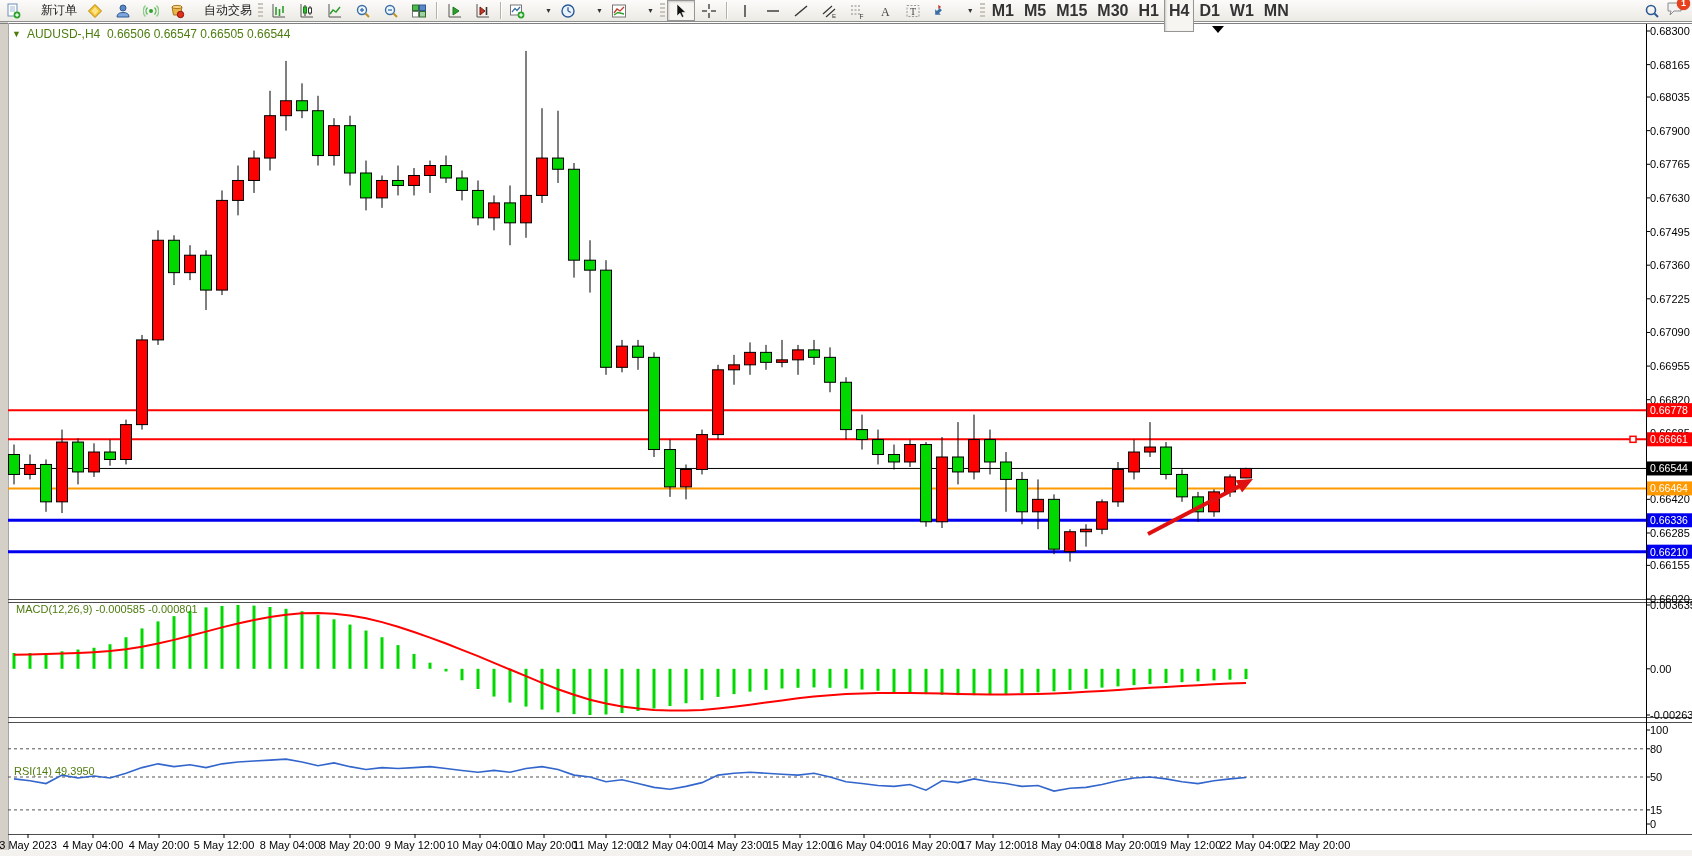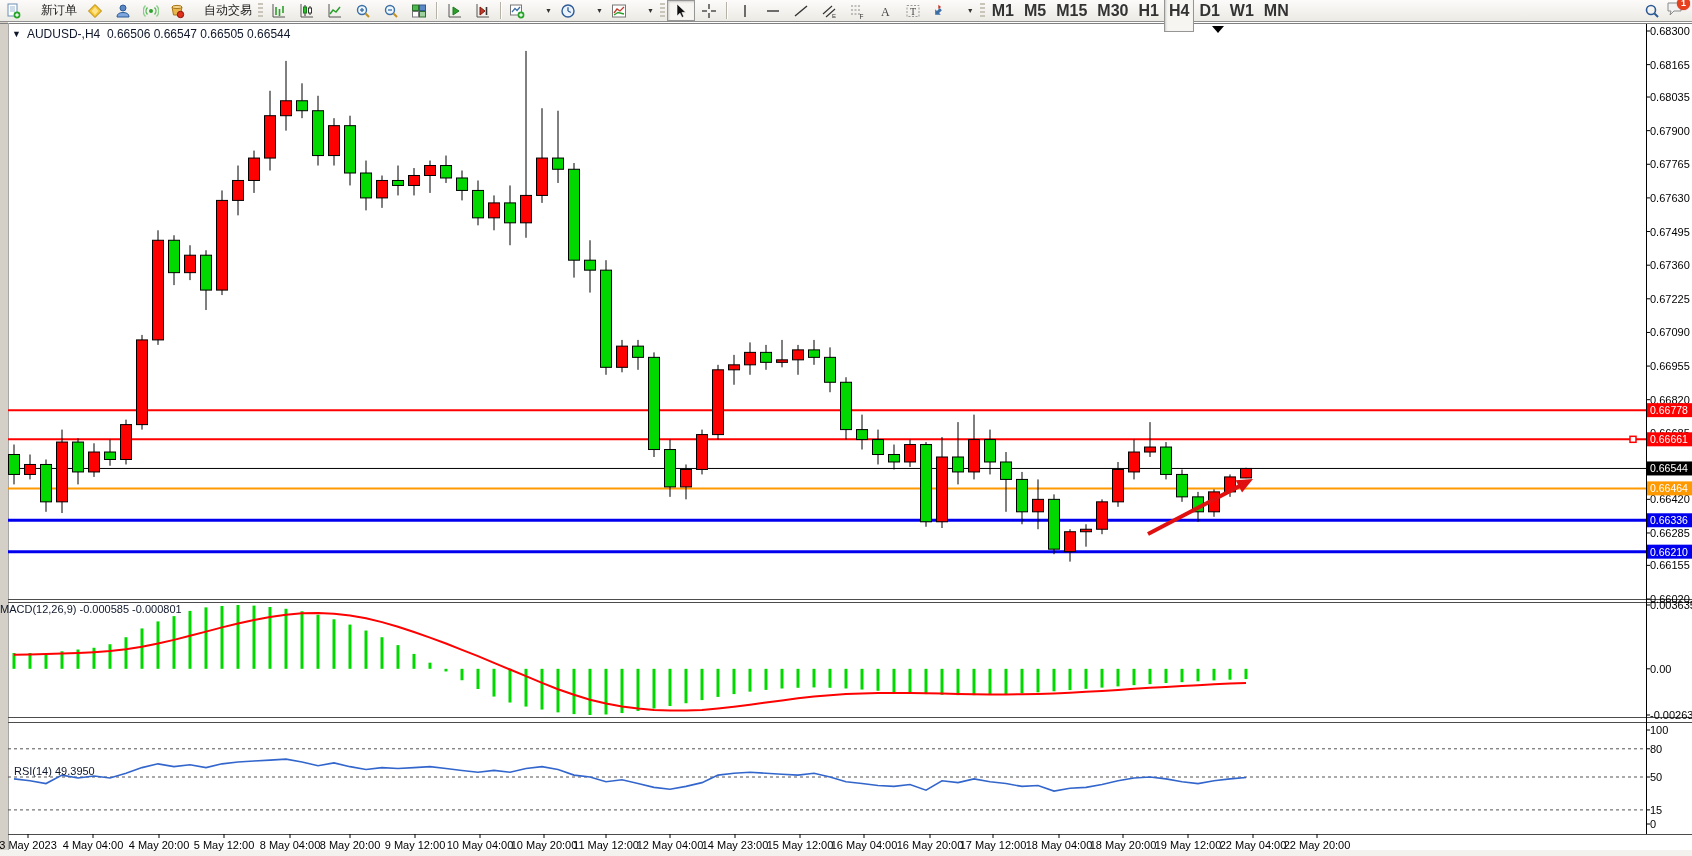--- a/index.html
+++ b/index.html
@@ -11,24 +11,24 @@
   .tf{font-size:16px;font-weight:bold;color:#333;padding:11px 4px;letter-spacing:0}
   .sep{width:1px;height:17px;background:#b6b2a8;border-right:1px solid #fff;margin:0 3px}
   .grip{width:5px;height:16px;margin:0 2px;background:repeating-linear-gradient(to bottom,#c9c5bb 0 2px,transparent 2px 4px)}
   .caret{font-size:7px;color:#333;margin-left:1px}
   .tb-right{margin-left:auto;display:flex;align-items:center;gap:6px;padding-right:6px}
   .badge{position:absolute;top:-4px;right:-6px;background:#e8401c;color:#fff;font-size:9px;font-weight:bold;border-radius:50%;width:13px;height:13px;line-height:13px;text-align:center;box-shadow:0 0 1px #a00}
   .chat-wrap{position:relative}
   
   .chart-area{position:relative;width:1692px;height:835px;background:#fff}
   #chart-svg{position:absolute;left:0;top:0}
-  .overlay{position:absolute;color:#0f172a;z-index:3;white-space:nowrap;pointer-events:none}
+  .overlay{position:absolute;color:#4d7c0f;z-index:3;white-space:nowrap;pointer-events:none}
   .title-ov{left:12px;top:5px;font-size:12px}
   .title-ov .tri{font-size:9px;vertical-align:1px;margin-right:6px}
-  .macd-ov{left:0;top:581px;font-size:11px}
+  .macd-ov{left:16px;top:581px;font-size:11px}
   .rsi-ov{left:14px;top:743px;font-size:11px}
 </style>
 </head>
 <body>
 
 <div class="toolbar">
   <div class="tbtn">
     <svg width="16" height="16" viewBox="0 0 16 16">
         <rect x="2" y="1" width="9" height="12" fill="#fff" stroke="#6a8fb5"></rect>
         <line x1="4" y1="4" x2="9" y2="4" stroke="#9db8d2"></line>

